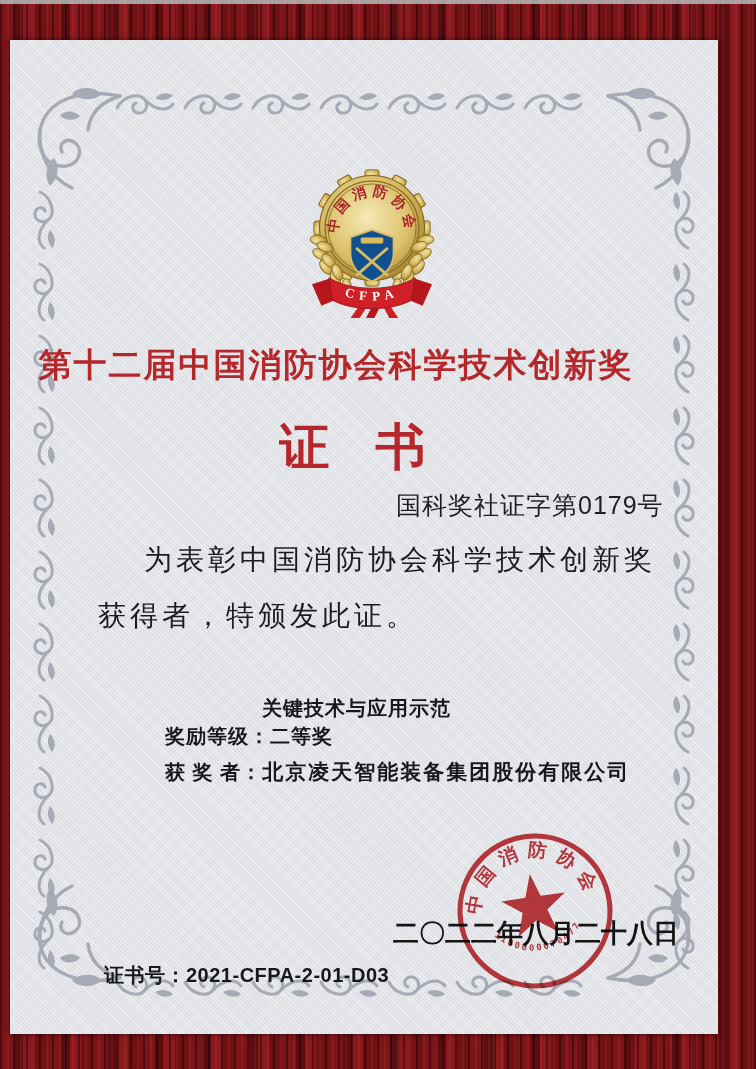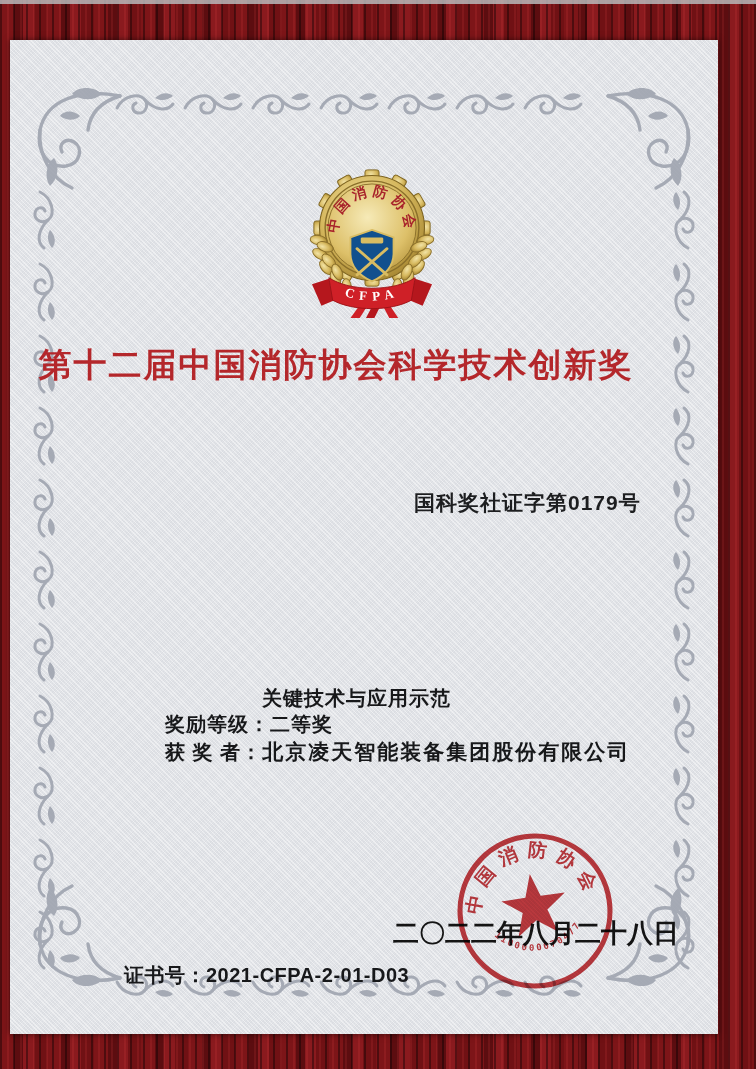--- a/index.html
+++ b/index.html
@@ -33,51 +33,51 @@
     font-family:"Liberation Serif","DejaVu Serif",serif;font-weight:700;
     font-size:33px;letter-spacing:2px;color:#b4272b;white-space:nowrap;
   }
   .heading{
     position:absolute;left:0;top:374px;width:708px;text-align:center;
     font-family:"Liberation Serif","DejaVu Serif",serif;font-weight:700;
     font-size:50px;letter-spacing:46px;padding-left:23px;box-sizing:border-box;
     color:#b4272b;white-space:nowrap;
   }
   .doc-no{
-    position:absolute;left:404px;top:449px;font-weight:700;font-size:21px;
+    position:absolute;left:386px;top:449px;font-weight:400;font-size:25px;
     letter-spacing:1px;color:#1d1e20;white-space:nowrap;
   }
   .body-text{
     position:absolute;left:88px;top:492px;width:585px;
     font-family:"Liberation Serif","DejaVu Serif",serif;
     font-size:28px;letter-spacing:4px;line-height:56px;color:#1b1c1e;
   }
   .body-text .bl1{text-indent:46px;white-space:nowrap;}
   .body-text .bl2{white-space:nowrap;}
   .fields{
     position:absolute;left:155px;top:633px;color:#17181a;font-weight:700;
     font-size:20px;letter-spacing:1px;
   }
   .fields .row{white-space:nowrap;line-height:26px;}
-  .fields .row.cont{padding-left:97px;margin-top:12px;}
+  .fields .row.cont{padding-left:97px;margin-top:24px;font-family:Liberation Mono, monospace;}
   .fields .row.award{}
-  .fields .row.winner{margin-top:2px;}
+  .fields .row.winner{margin-top:10px;}
   .fields .row.winner .val{font-size:21px;letter-spacing:2px;}
   .date{
     position:absolute;left:383px;top:876px;
     font-family:"Liberation Serif","DejaVu Serif",serif;font-weight:700;
     font-size:26px;color:#141414;white-space:nowrap;text-align:center;
   }
   .seal{
     position:absolute;left:436px;top:782px;width:178px;height:178px;
     mix-blend-mode:multiply;opacity:.9;transform:rotate(-8deg);
   }
   .certno{
     position:absolute;left:94px;top:922px;font-weight:700;font-size:20px;
-    letter-spacing:.5px;color:#17181a;white-space:nowrap;margin-left:20px;
+    letter-spacing:.5px;color:#17181a;white-space:nowrap;
   }
 </style>
 </head>
 <body>
 
 <div class="wood"></div>
 <div class="top-strip"></div>
 
 <div class="paper">
 
@@ -216,22 +216,27 @@
       <path d="M34,116 L16,122 L26,145 L40,139 Z" fill="#b5171d"></path>
       <path d="M126,116 L144,122 L134,145 L120,139 Z" fill="#b5171d"></path>
       <path d="M34,115 C56,130 104,130 126,115 L122,139 C100,151 60,151 38,139 Z" fill="#cf2027" stroke="#9d1218" stroke-width="1"></path>
       <text font-size="14" font-weight="bold" fill="#ffffff" letter-spacing="6" font-family="Liberation Serif, DejaVu Serif, serif">
         <textPath href="#banArc" startOffset="50%" text-anchor="middle">CFPA</textPath>
       </text>
     </g>
   </svg>
 
   <div class="title">第十二届中国消防协会科学技术创新奖</div>
+  <div class="heading">证书</div>
   <div class="doc-no">国科奖社证字第0179号</div>
 
+  <div class="body-text">
+    <div class="bl1">为表彰中国消防协会科学技术创新奖</div>
+    <div class="bl2">获得者，特颁发此证。</div>
+  </div>
 
   <div class="fields">
     <div class="row cont">
       <span class="val">关键技术与应用示范</span>
     </div>
     <div class="row award">
       <span>奖励等级：</span><span class="val">二等奖</span>
     </div>
     <div class="row winner">
       <span>获 奖 者：</span><span class="val">北京凌天智能装备集团股份有限公司</span>

